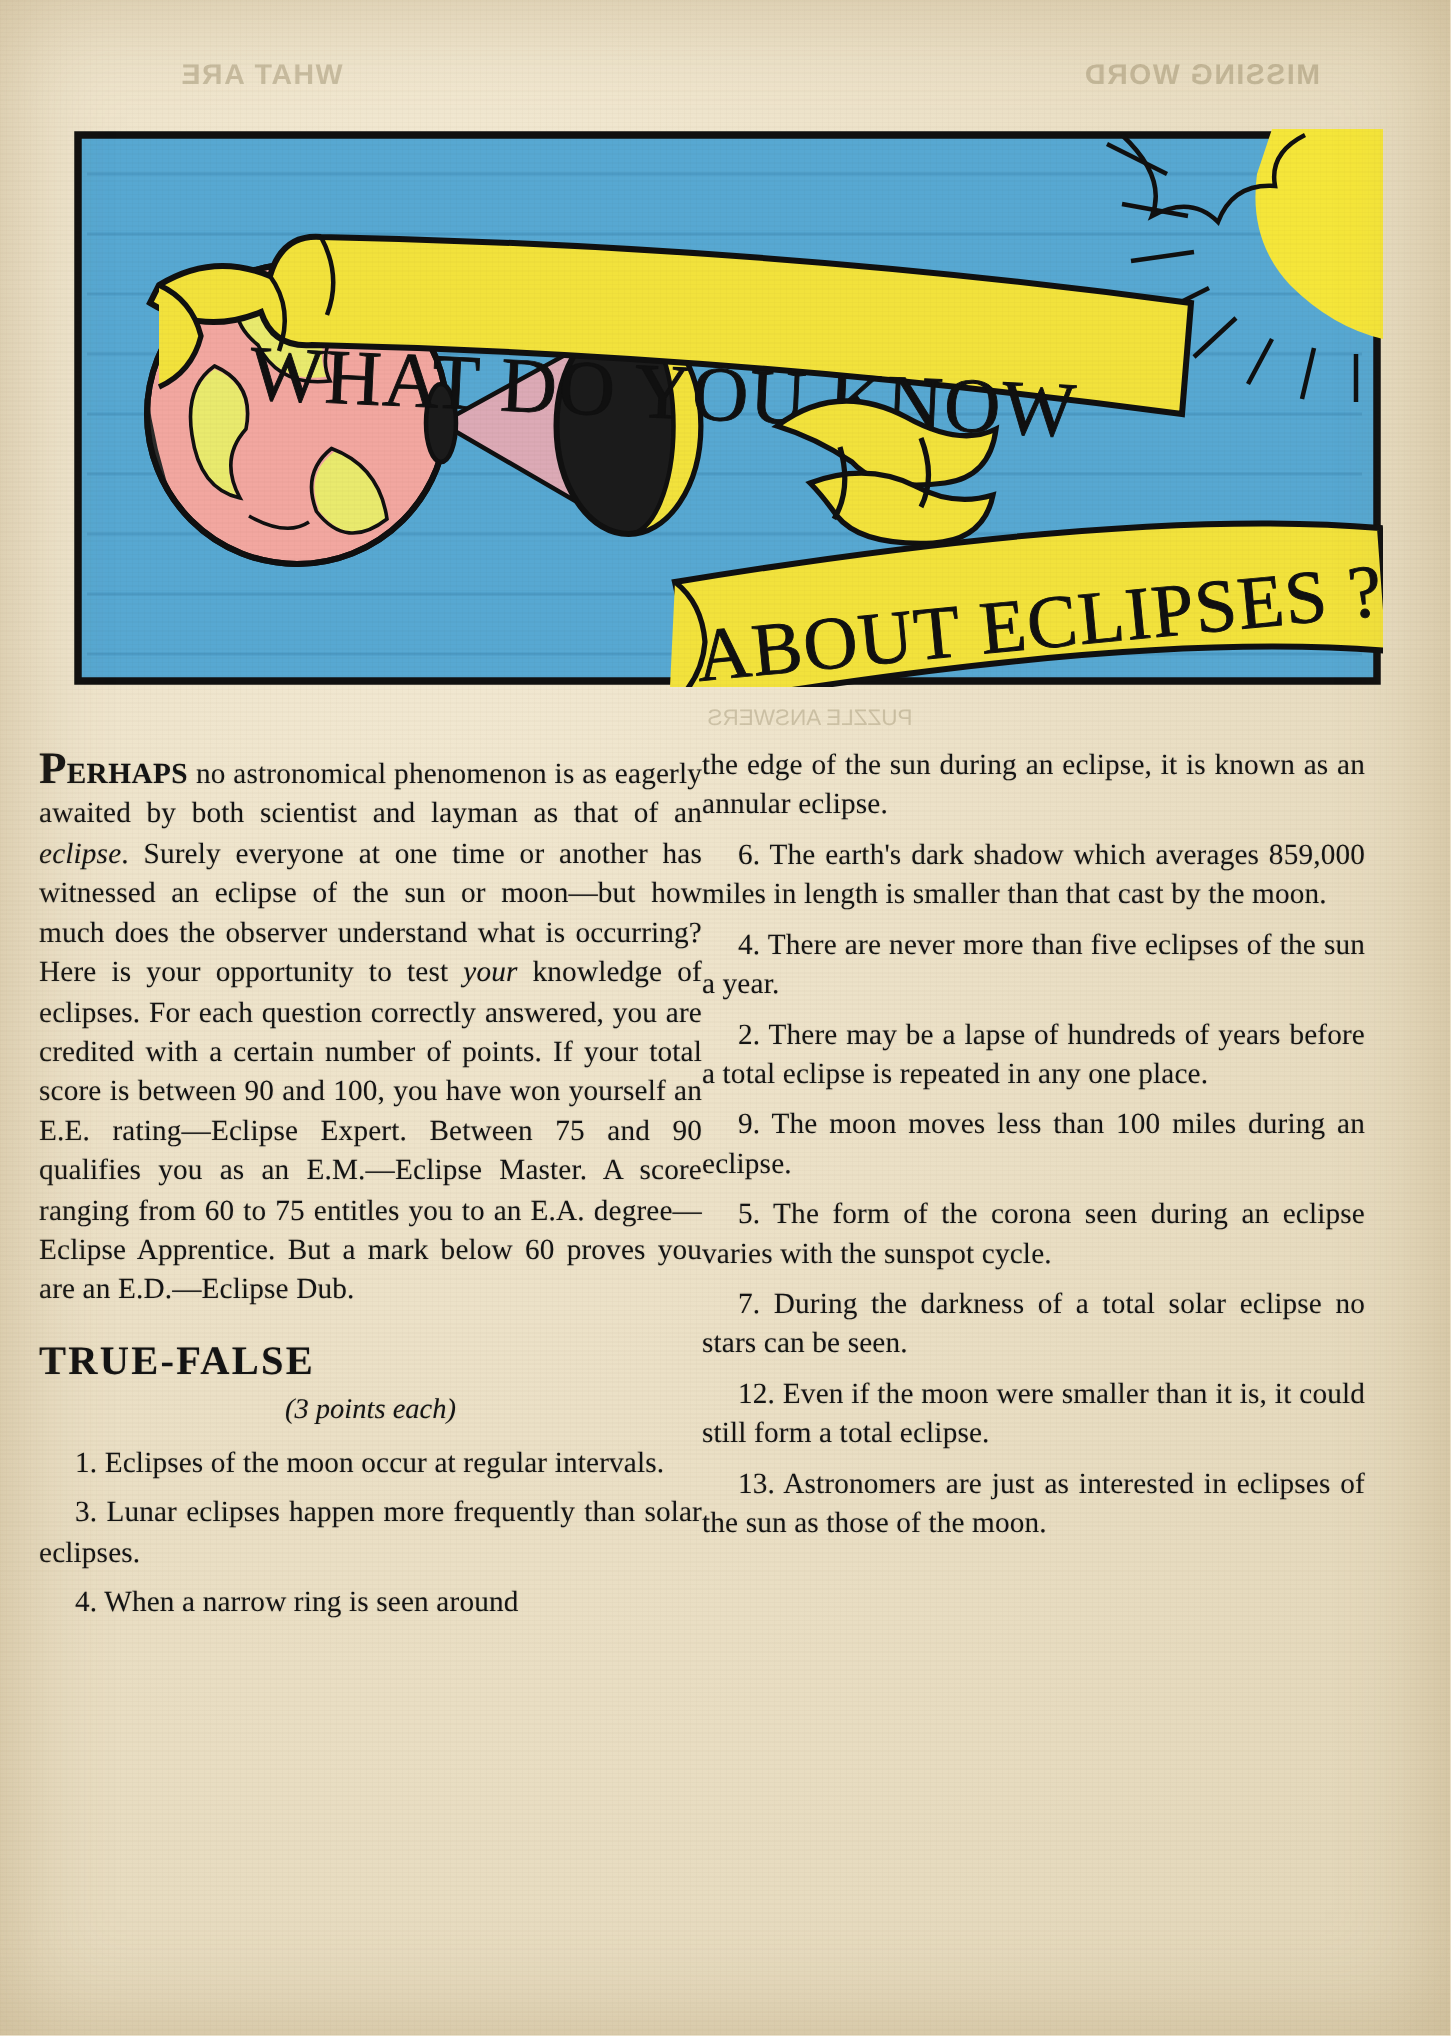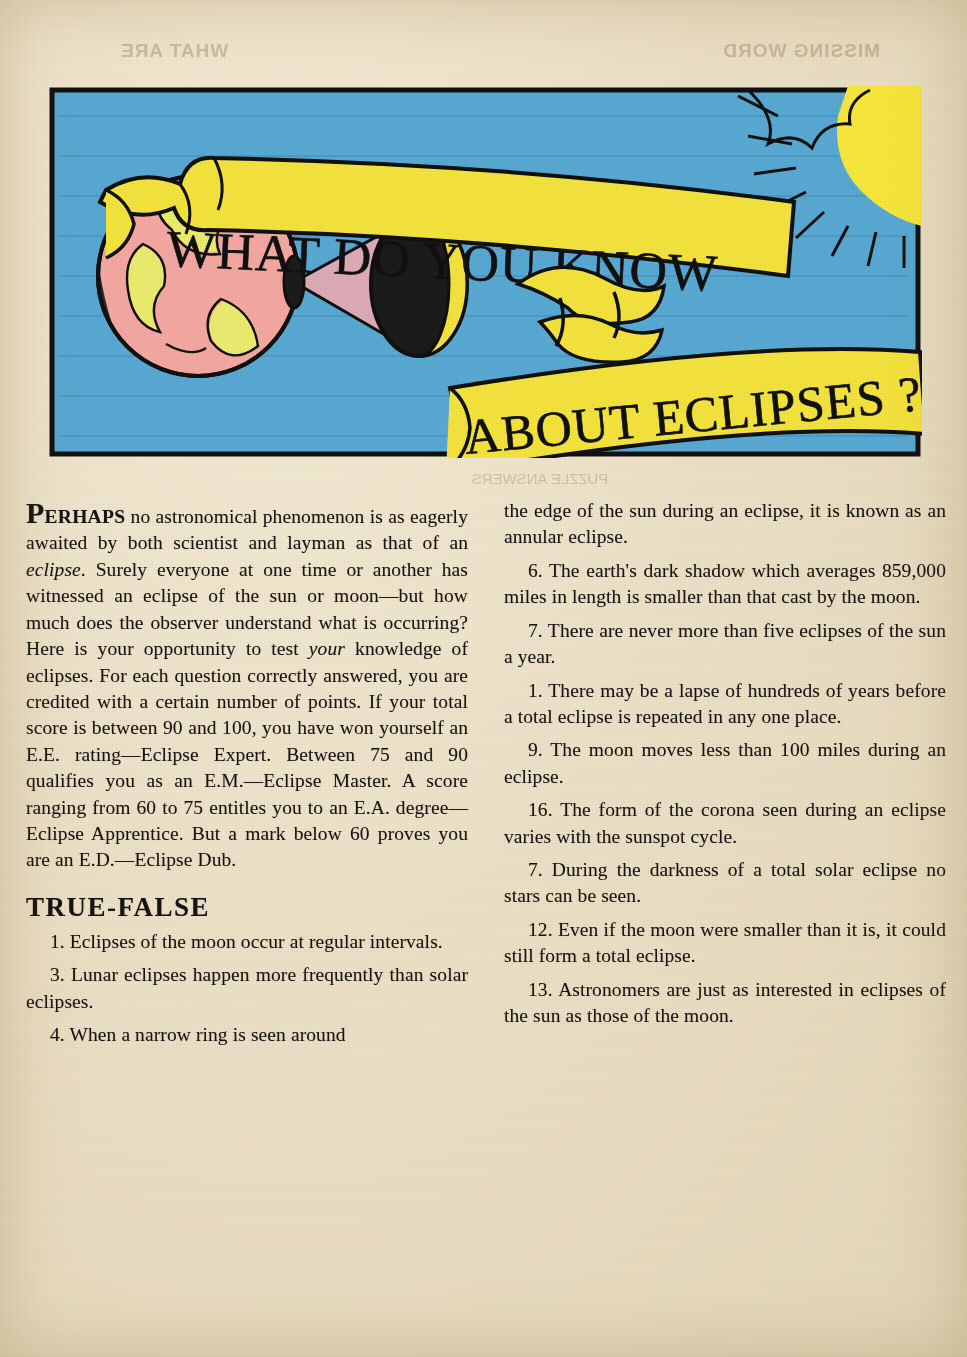--- a/index.html
+++ b/index.html
@@ -74,21 +74,20 @@
   }
   .banner svg { display: block; width: 100%; height: 100%; }
 
   
   .columns {
     position: absolute;
     left: 26px;
     top: 498px;
     width: 920px;
     display: flex;
-    gap: 36px;
   }
   .col { width: 442px; }
   .col p {
     margin: 0 0 7px 0;
     font-size: 19.5px;
     line-height: 1.355;
     text-align: justify;
     text-justify: inter-word;
     letter-spacing: 0.1px;
   }
@@ -213,33 +212,34 @@
   </div>
 
   <div class="columns">
 
     <div class="col">
       <p class="dropcap-para">
         <span class="dropcap">P</span><span class="smallcaps-lead">ERHAPS</span><span> no astronomical phenomenon is as eagerly awaited by both scientist and layman as that of an </span><em>eclipse</em><span>. Surely everyone at one time or another has witnessed an eclipse of the sun or moon—but how much does the observer understand what is occurring? Here is your opportunity to test </span><em>your</em><span> knowledge of eclipses. For each question correctly answered, you are credited with a certain number of points. If your total score is between 90 and 100, you have won yourself an E.E. rating—Eclipse Expert. Between 75 and 90 qualifies you as an E.M.—Eclipse Master. A score ranging from 60 to 75 entitles you to an E.A. degree—Eclipse Apprentice. But a mark below 60 proves you are an E.D.—Eclipse Dub.</span>
       </p>
 
       <div class="section-title">TRUE-FALSE</div>
+      <div class="section-sub">(3 points each)</div>
 
       <p class="qitem">1. Eclipses of the moon occur at regular intervals.</p>
       <p class="qitem">3. Lunar eclipses happen more frequently than solar eclipses.</p>
       <p class="qitem">4. When a narrow ring is seen around</p>
     </div>
 
     <div class="col">
       <p>the edge of the sun during an eclipse, it is known as an annular eclipse.</p>
       <p class="qitem">6. The earth's dark shadow which averages 859,000 miles in length is smaller than that cast by the moon.</p>
-      <p class="qitem">7. There are never more than five eclipses of the sun a year.</p>
-      <p class="qitem">1. There may be a lapse of hundreds of years before a total eclipse is repeated in any one place.</p>
+      <p class="qitem">4. There are never more than five eclipses of the sun a year.</p>
+      <p class="qitem">2. There may be a lapse of hundreds of years before a total eclipse is repeated in any one place.</p>
       <p class="qitem">9. The moon moves less than 100 miles during an eclipse.</p>
-      <p class="qitem">16. The form of the corona seen during an eclipse varies with the sunspot cycle.</p>
+      <p class="qitem">5. The form of the corona seen during an eclipse varies with the sunspot cycle.</p>
       <p class="qitem">7. During the darkness of a total solar eclipse no stars can be seen.</p>
       <p class="qitem">12. Even if the moon were smaller than it is, it could still form a total eclipse.</p>
       <p class="qitem">13. Astronomers are just as interested in eclipses of the sun as those of the moon.</p>
     </div>
   </div>
 
   <div class="grain"></div>
   <div class="edge-shadow"></div>
 </div>
 

